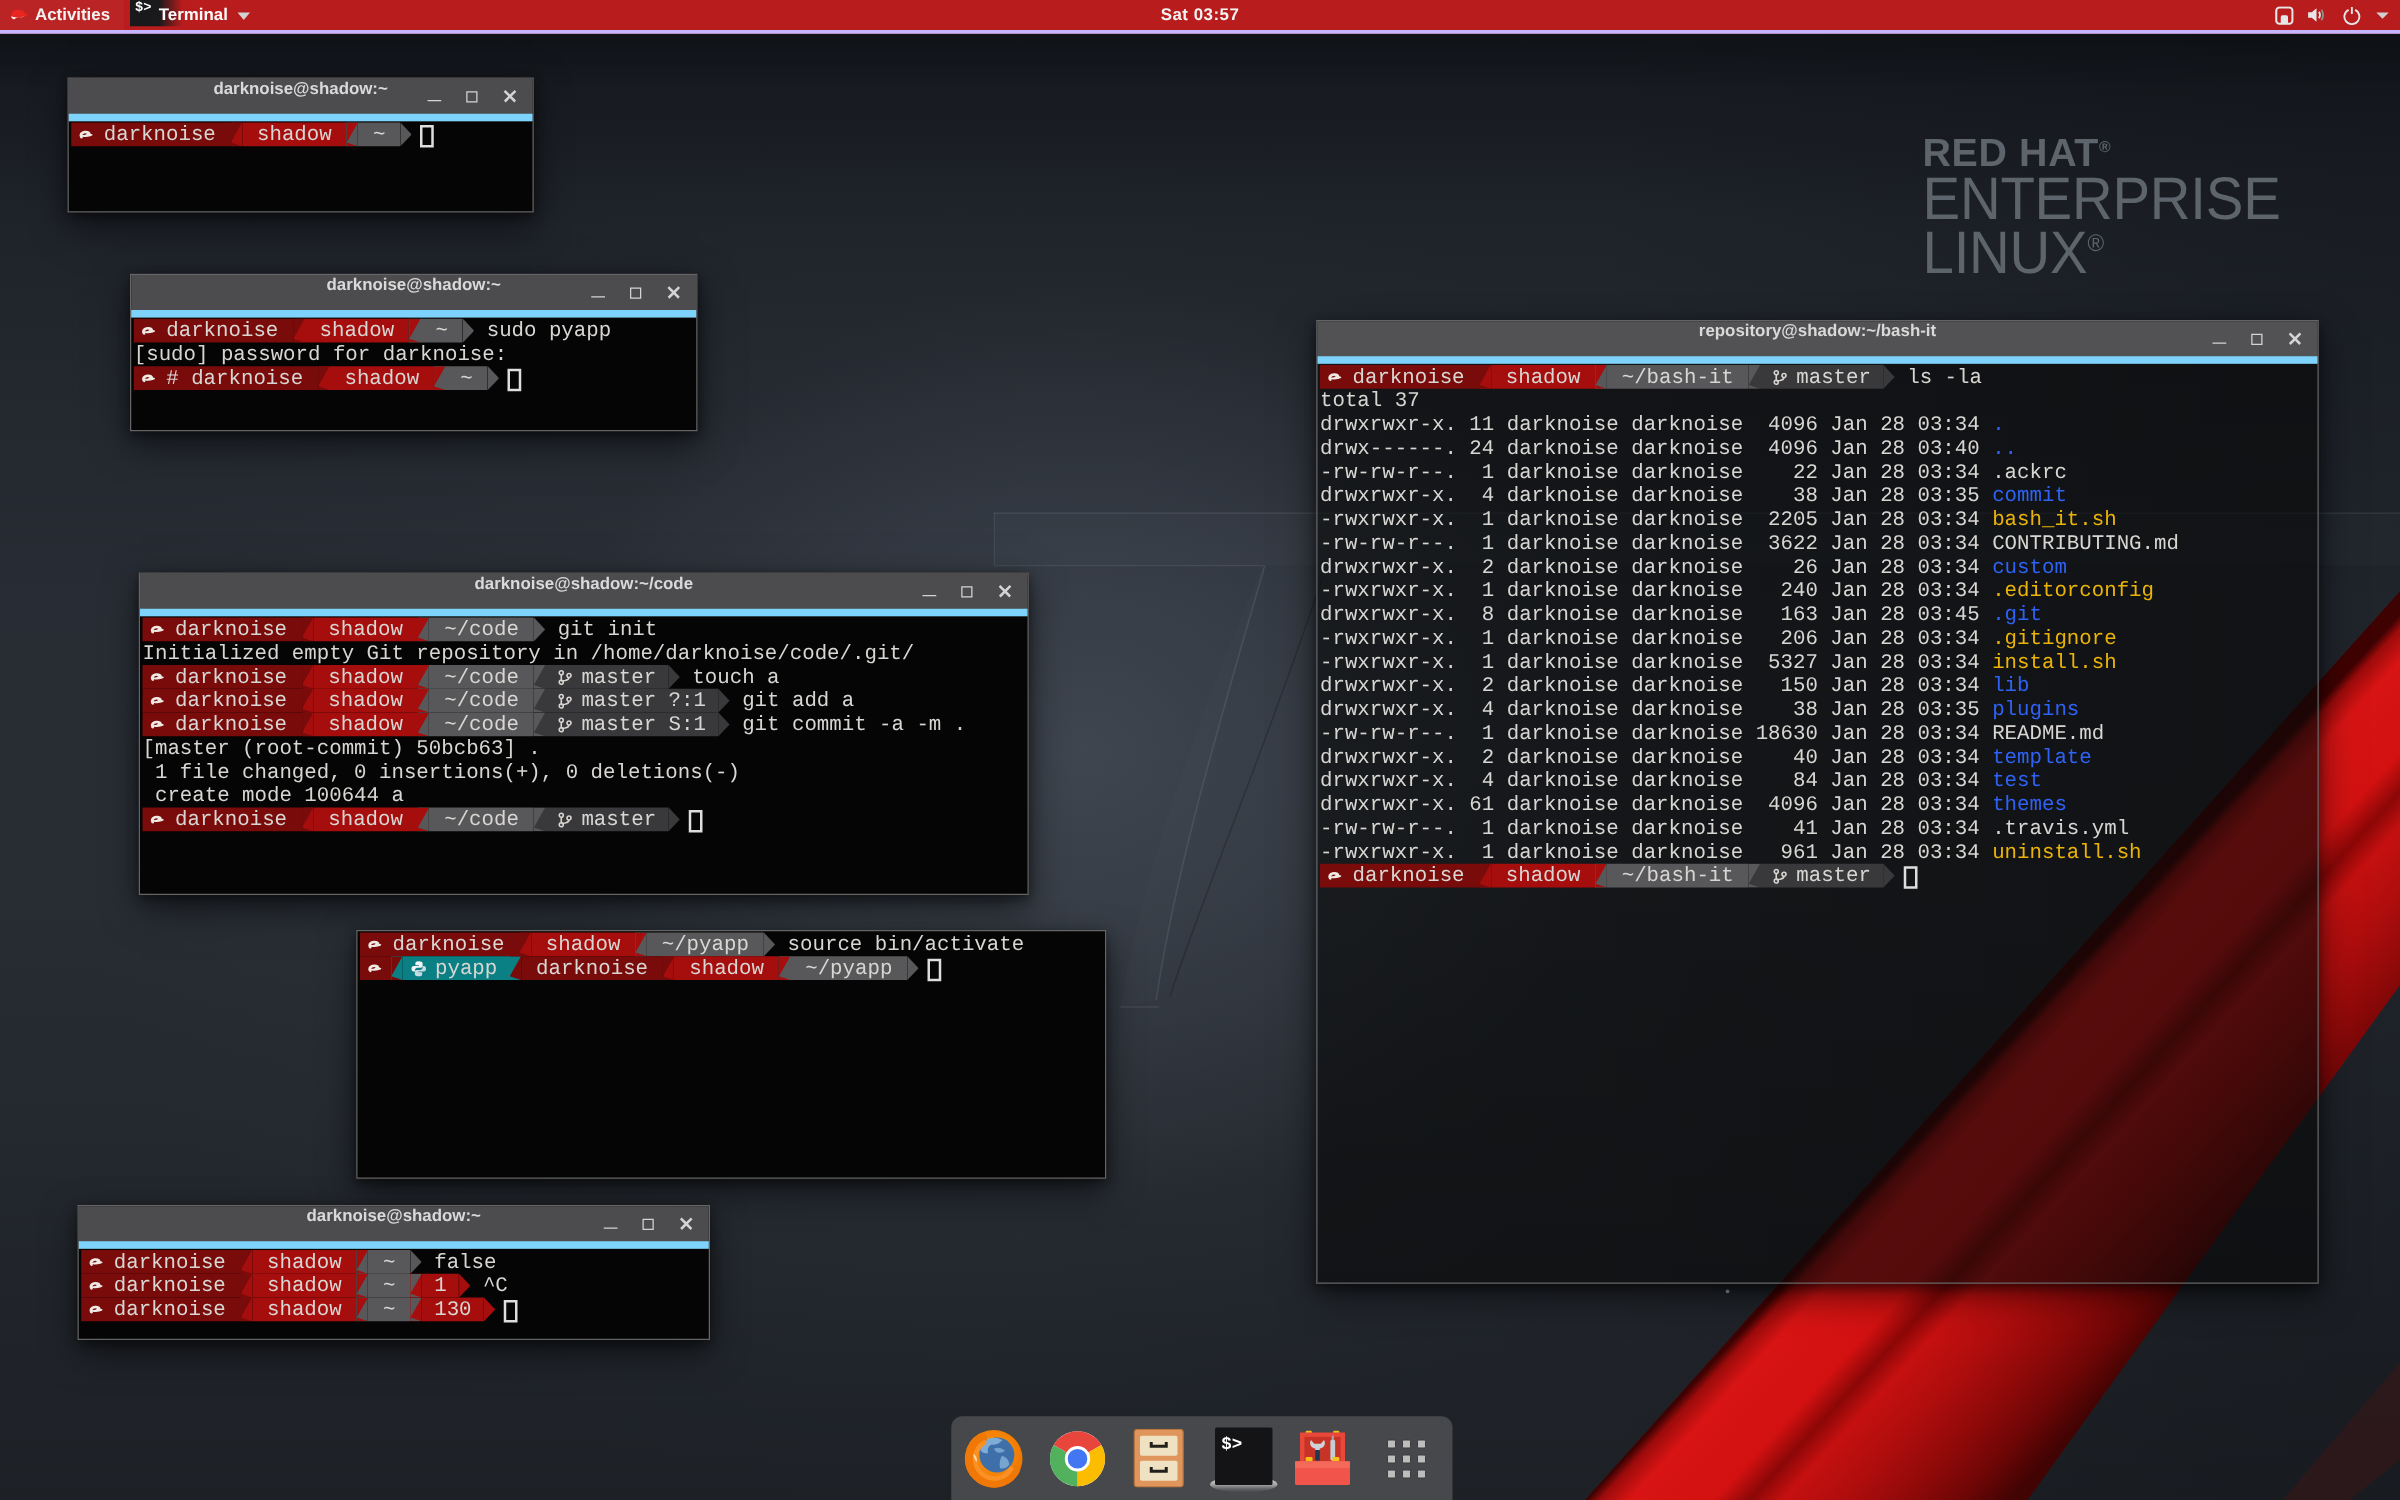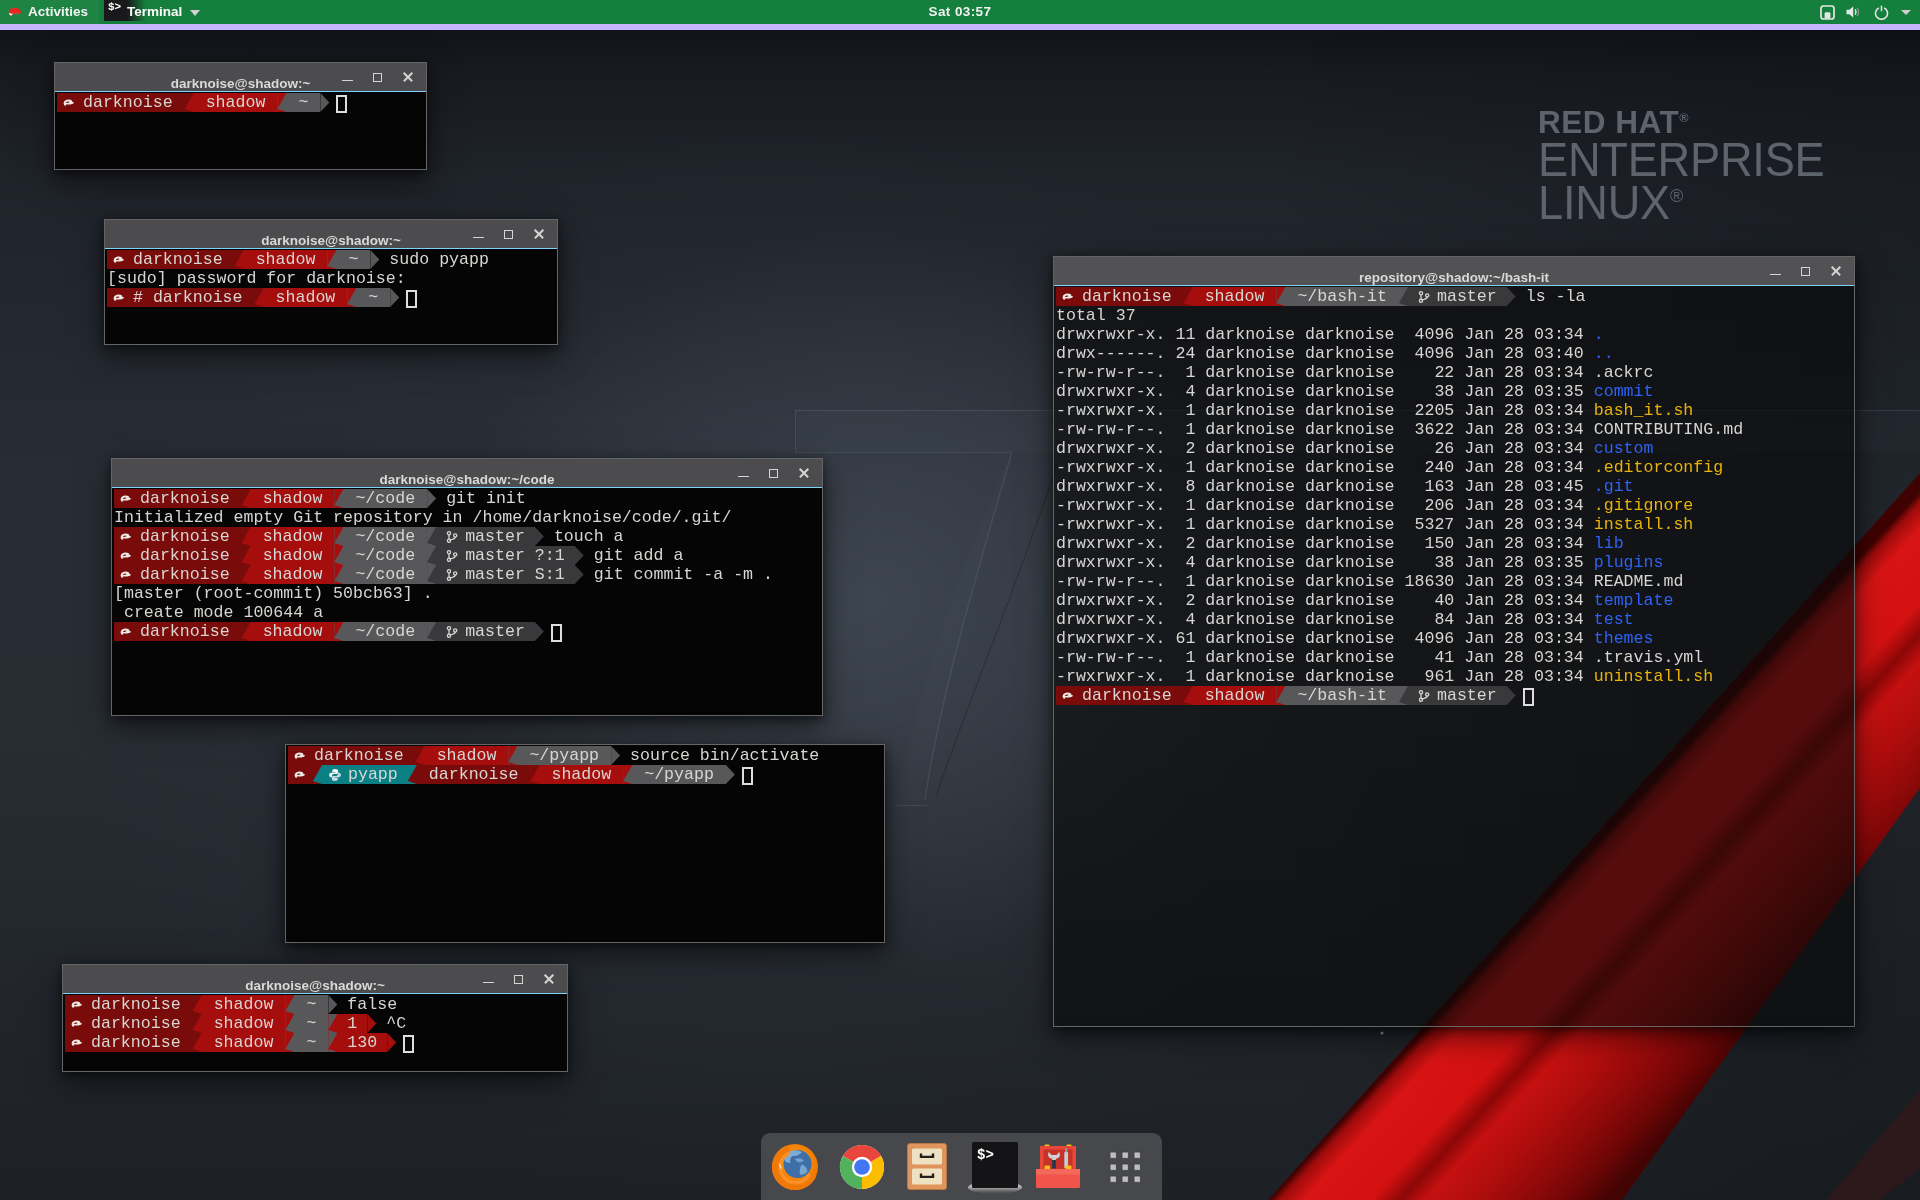--- a/index.html
+++ b/index.html
@@ -4,32 +4,32 @@
 html,body{margin:0;padding:0;width:1920px;height:1200px;overflow:hidden;background:#20252b;font-family:"Liberation Sans",sans-serif;}
 #scene{position:relative;-webkit-font-smoothing:antialiased;width:1920px;height:1200px;overflow:hidden;font-family:"Liberation Sans",sans-serif;}
 #wallbg{position:absolute;inset:0;background:
  linear-gradient(180deg, rgba(5,7,10,.5) 0, rgba(5,7,10,0) 6%),
  linear-gradient(90deg, rgba(10,12,16,0) 66%, rgba(10,12,16,.25) 93%, rgba(10,12,16,.28) 100%),
  radial-gradient(600px 520px at 870px 600px, rgba(80,89,101,.5), rgba(80,89,101,0) 72%),
  radial-gradient(900px 700px at 40% 55%, rgba(55,62,72,.30), rgba(55,62,72,0) 78%),
  linear-gradient(180deg,#12151a 0%,#1f232a 15%,#282d35 40%,#282d34 60%,#21252b 85%,#1d2126 100%);}
 #wallsvg{position:absolute;inset:0;}
 
-#topbar{position:absolute;left:0;top:0;width:1920px;height:24px;background:#15803d;border-bottom:6px solid #c4b5fd;}
+#topbar{position:absolute;left:0;top:0;width:1920px;height:24px;background:#b91c1c;border-bottom:3px solid #c4b5fd;}
 #topbar .act{position:absolute;left:28px;top:0;height:24px;line-height:24px;font-weight:bold;font-size:13.5px;color:#f2f2f2;}
 #tbhat{position:absolute;left:6px;top:3px;}
 #termbtn{position:absolute;left:104px;top:0;width:42px;height:21px;background:linear-gradient(90deg,#19191b 0%,#19191b 55%,rgba(25,25,27,0) 100%);}
 #termbtn .d{position:absolute;left:4px;top:1px;font-family:"Liberation Mono",monospace;font-weight:bold;font-size:11px;color:#fff;}
 #topbar .app{position:absolute;left:127px;top:0;height:24px;line-height:24px;font-weight:bold;font-size:13.5px;color:#fbfbfb;}
 #topbar .tri{position:absolute;left:190px;top:10px;width:0;height:0;border-left:5px solid transparent;border-right:5px solid transparent;border-top:6px solid #d2d2d2;}
 #topbar .clock{position:absolute;left:0;right:0;top:0;height:24px;line-height:24px;text-align:center;font-weight:bold;font-size:13.5px;letter-spacing:.4px;color:#f2f2f2;}
 #sysicons{position:absolute;right:9px;top:0;height:24px;display:flex;align-items:center;gap:11px;}
 
 .w{position:absolute;background:#050505;border:1px solid #656565;box-shadow:0 10px 28px rgba(0,0,0,.55),0 3px 8px rgba(0,0,0,.45);box-sizing:border-box;}
-.tb{height:28px;background:#4c4c4e;border-bottom:1px solid #7dd3fc;position:relative;display:flex;align-items:flex-end;justify-content:center;}
+.tb{height:28px;background:#4c4c4e;border-bottom:6px solid #7dd3fc;position:relative;display:flex;align-items:flex-start;justify-content:center;}
 .tt{font-weight:bold;font-size:13.5px;color:#d9d9d9;}
 .wb{position:absolute;right:13px;top:0;height:100%;display:flex;align-items:center;gap:20px;}
 .bmin{width:11px;height:1.8px;background:#d4d4d4;margin-top:7px;}
 .bmax{width:9px;height:9px;border:1.6px solid #d4d4d4;box-sizing:border-box;}
 .bcls{position:relative;width:11px;height:11px;}
 .bcls:before,.bcls:after{content:"";position:absolute;left:-0.5px;top:4.7px;width:12px;height:1.7px;background:#d4d4d4;}
 .bcls:before{transform:rotate(45deg);} .bcls:after{transform:rotate(-45deg);}
 
 .tc{padding:1px 0 0 2px;font-family:"Liberation Mono",monospace;font-size:16.6px;line-height:19px;color:#d8d6d2;}
 .r{display:flex;height:19px;align-items:stretch;white-space:pre;}
@@ -208,20 +208,21 @@
               <path d="M4.8 7.9 Q6.3 5.9 8.6 6.9 Q7 8.5 4.8 7.9Z" fill="#7a0b0b"></path>
             </svg>darknoise</span><i class="zz" style="--a:#790b0b;--b:#a60d0d"></i><span class="sg s2">shadow</span><i class="zz" style="--a:#a60d0d;--b:#58585a"></i><span class="sg s3">~/code</span><i class="zz" style="--a:#58585a;--b:#39393b"></i><span class="sg s4"><svg class="icx" width="12" height="14" viewBox="0 0 12 14" style="margin-right:7px">
               <g stroke="#d8d5d0" stroke-width="1.3" fill="none">
                 <circle cx="3" cy="3.2" r="1.6"></circle>
                 <circle cx="3" cy="10.8" r="1.6"></circle>
                 <circle cx="9.2" cy="5.4" r="1.6"></circle>
                 <path d="M3 4.8 V9.2 M9.2 7 Q9.2 8.8 6 9.4 L3 9.8"></path>
               </g>
             </svg>master S:1</span><i class="ar" style="--a:#39393b"></i><span class="cm">git commit -a -m .</span></div>
   <div class="out">[master (root-commit) 50bcb63] .</div>
+  <div class="out"> 1 file changed, 0 insertions(+), 0 deletions(-)</div>
   <div class="out"> create mode 100644 a</div>
   <div class="r"><span class="sg s1"><svg class="icx" width="15" height="15" viewBox="0 0 15 15" style="margin-right:7px">
               <path d="M2.6 8.4 Q2.9 5 6.9 4.6 Q10.9 4.3 11.5 7 L13.1 7.6 Q13.3 8.4 11.2 9 Q7.8 10 5.2 9.3 Q5.6 10.8 4.2 10.7 Q2.8 10.5 2.6 8.4Z" fill="#efe9e4"></path>
               <path d="M4.8 7.9 Q6.3 5.9 8.6 6.9 Q7 8.5 4.8 7.9Z" fill="#7a0b0b"></path>
             </svg>darknoise</span><i class="zz" style="--a:#790b0b;--b:#a60d0d"></i><span class="sg s2">shadow</span><i class="zz" style="--a:#a60d0d;--b:#58585a"></i><span class="sg s3">~/code</span><i class="zz" style="--a:#58585a;--b:#39393b"></i><span class="sg s4"><svg class="icx" width="12" height="14" viewBox="0 0 12 14" style="margin-right:7px">
               <g stroke="#d8d5d0" stroke-width="1.3" fill="none">
                 <circle cx="3" cy="3.2" r="1.6"></circle>
                 <circle cx="3" cy="10.8" r="1.6"></circle>
                 <circle cx="9.2" cy="5.4" r="1.6"></circle>
                 <path d="M3 4.8 V9.2 M9.2 7 Q9.2 8.8 6 9.4 L3 9.8"></path>

